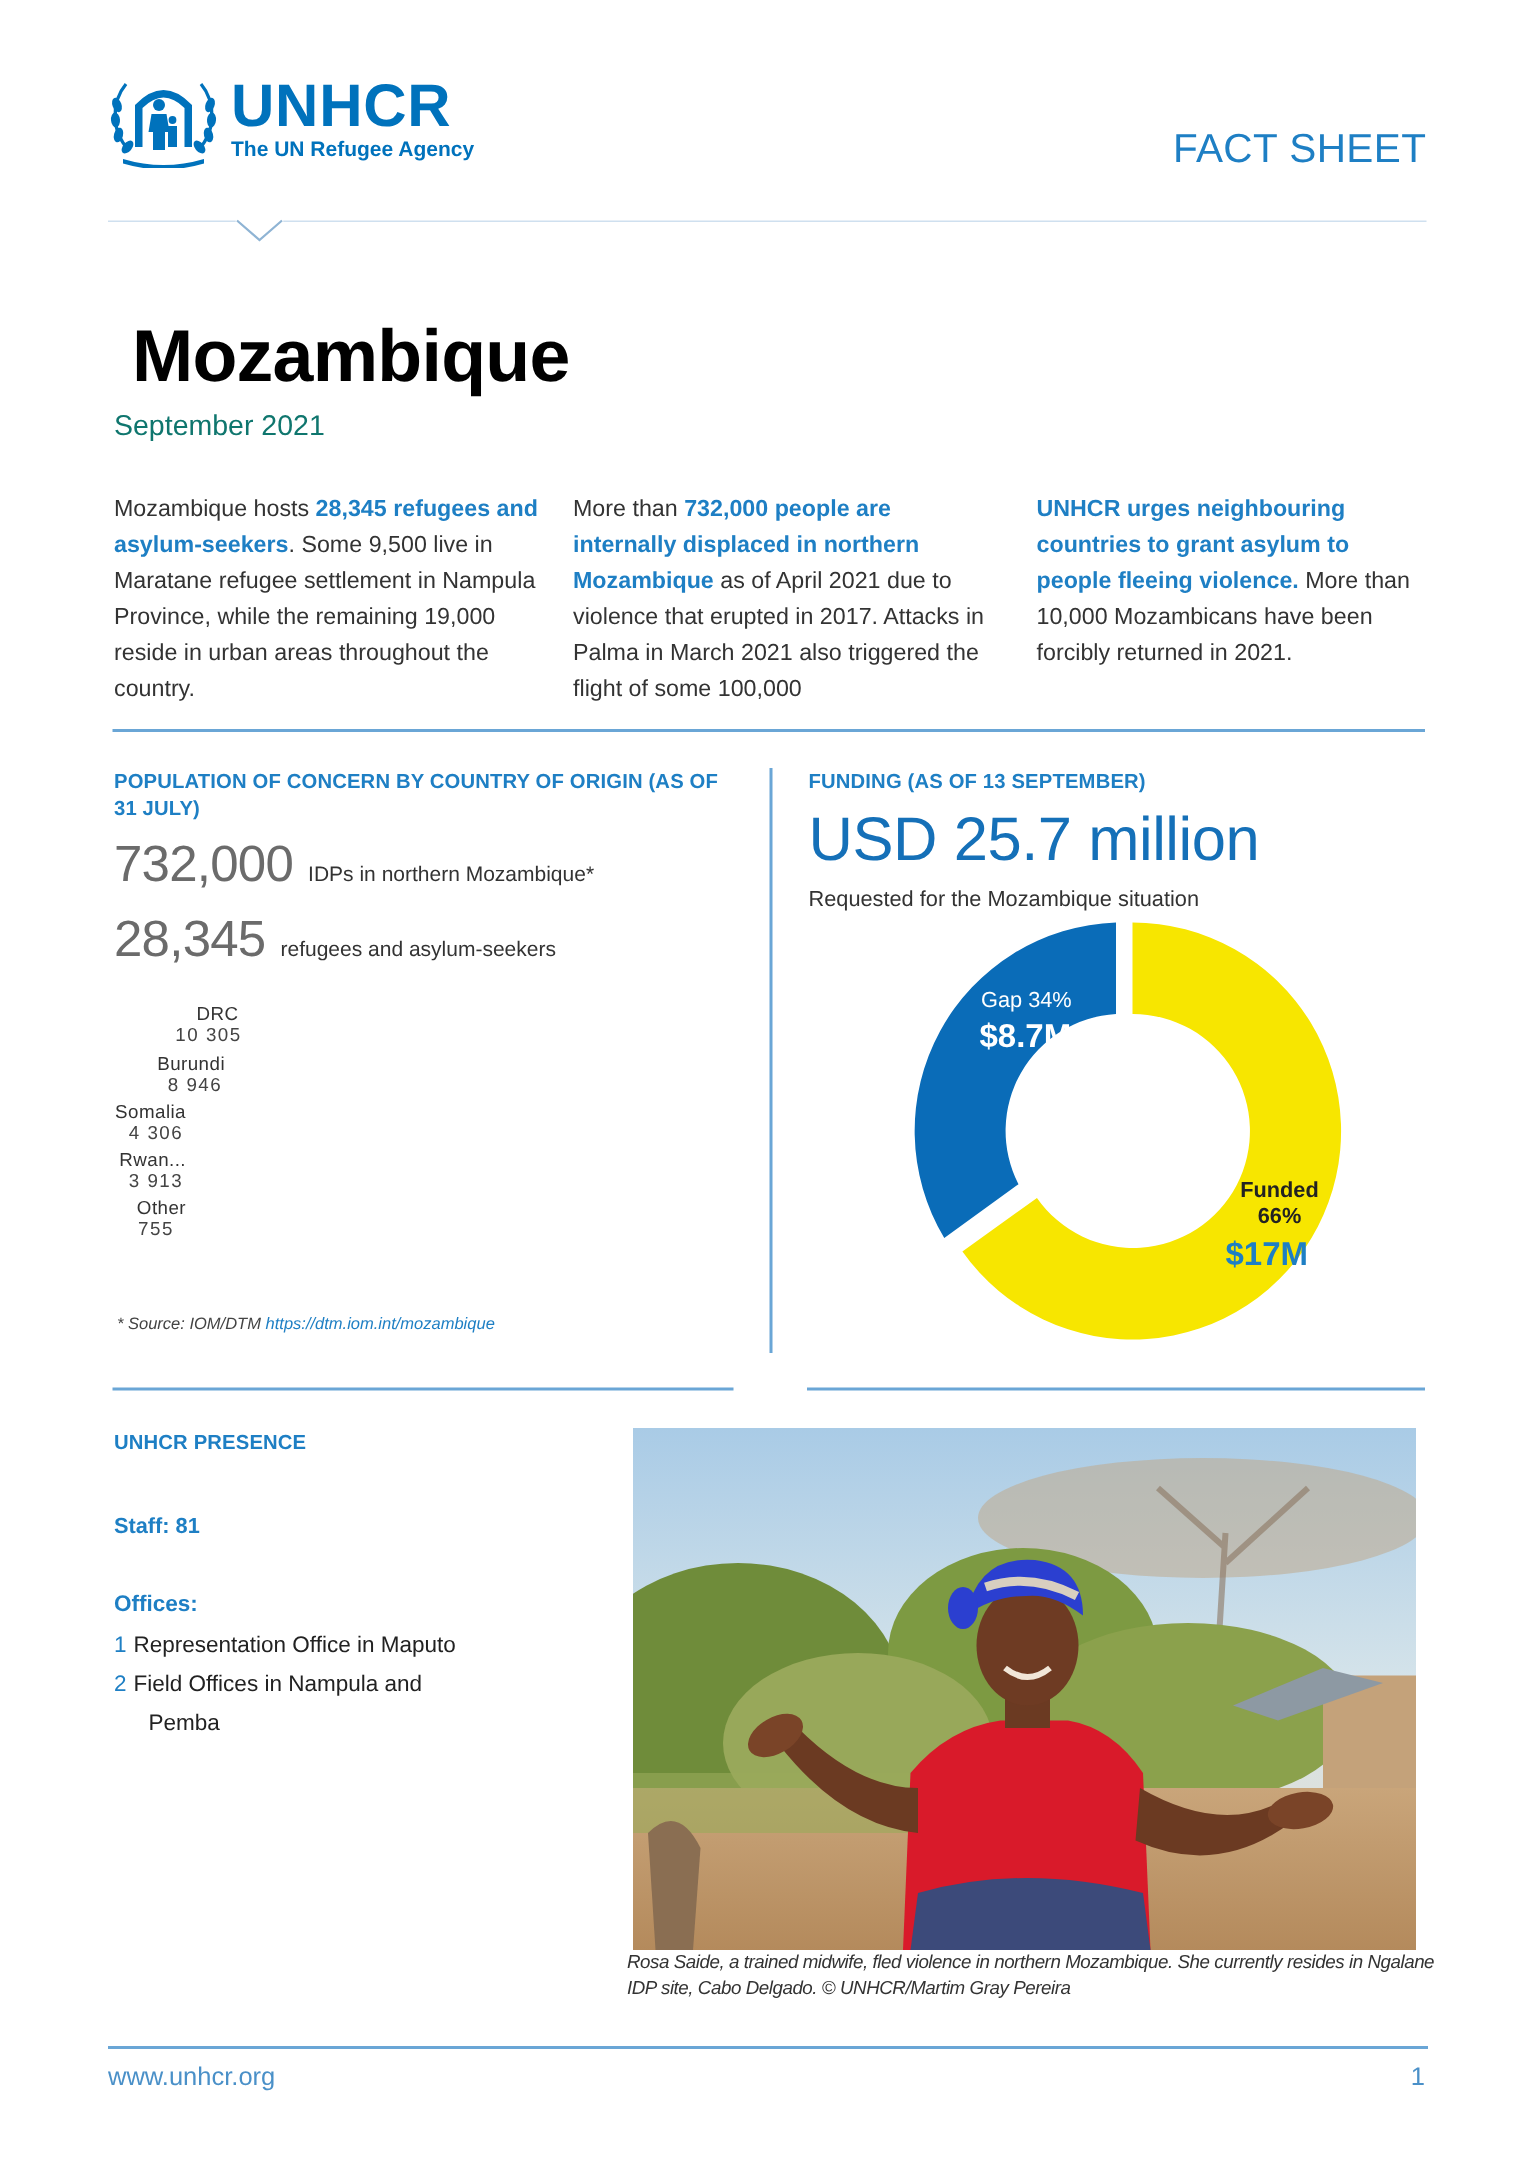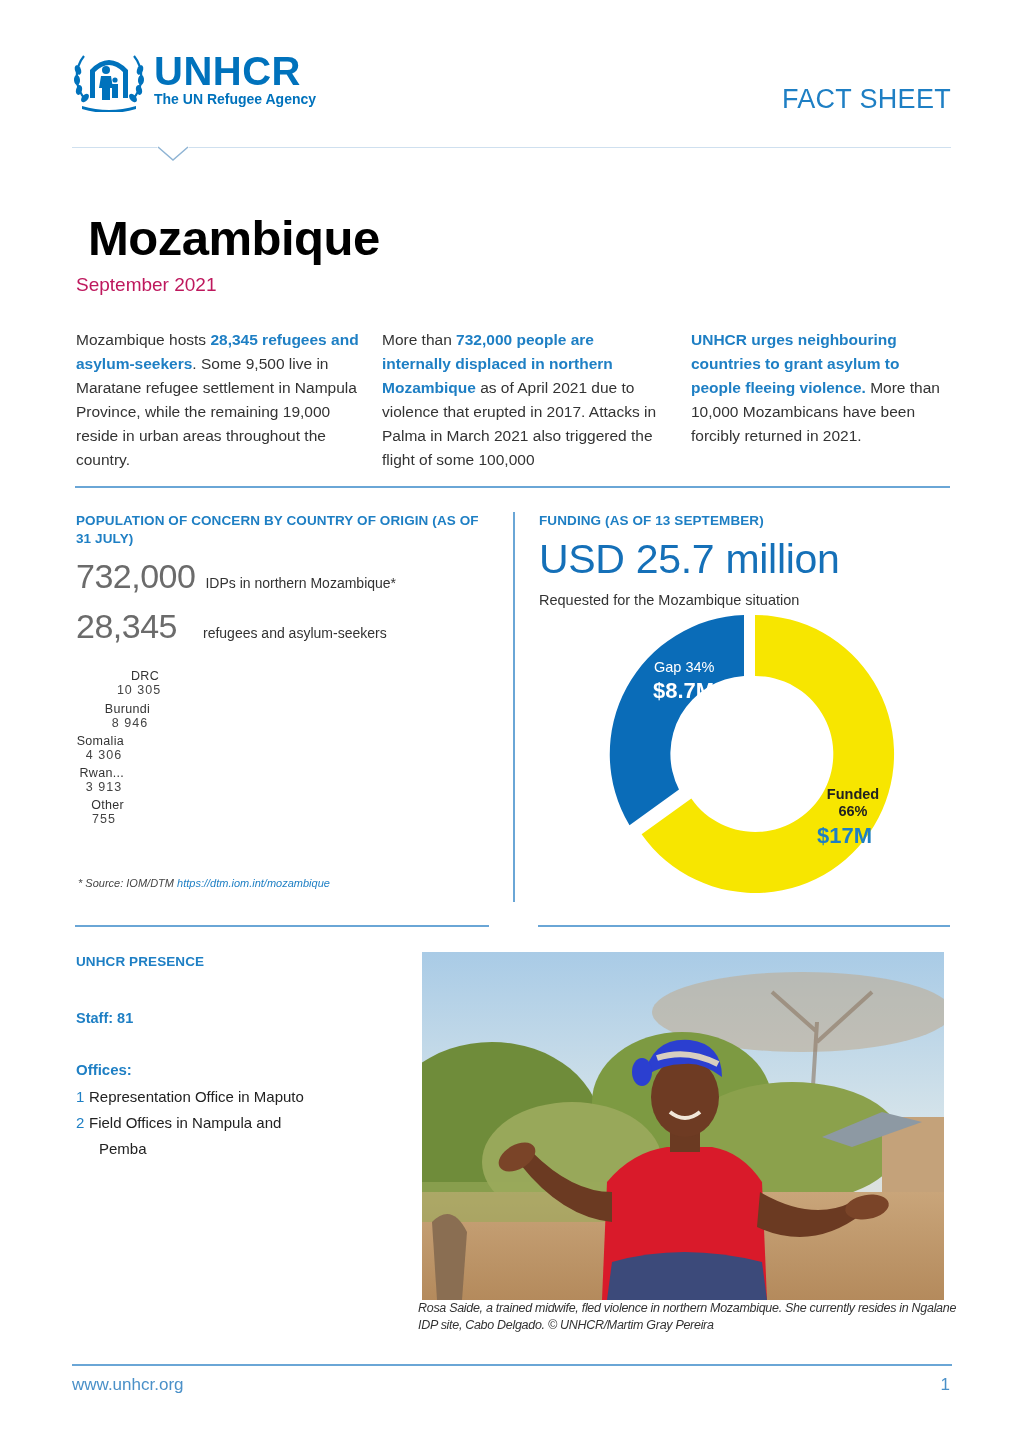--- a/index.html
+++ b/index.html
@@ -12,39 +12,39 @@
     .logo-emblem { width: 74px; height: 64px; }
     .logo-text { margin-left: 8px; display: flex; flex-direction: column; }
     .logo-word { font-size: 40px; font-weight: 900; color: #0072bc; letter-spacing: 0.5px; line-height: 38px; font-family: "Liberation Sans", sans-serif; }
     .logo-tag { font-size: 14px; font-weight: bold; color: #0072bc; line-height: 18px; }
     .fact-sheet { right: 73px; top: 84px; font-size: 27px; color: #1e7fc4; letter-spacing: 0.3px; }
     .header-rule { left: 72px; top: 147px; width: 879px; height: 1px; background: #cfe0ef; }
     .chevron { left: 157px; top: 146px; width: 32px; height: 16px; }
 
     
     .page-title { left: 88px; top: 210px; font-size: 49px; font-weight: bold; color: #000; letter-spacing: -0.5px; }
-    .page-date { left: 76px; top: 274px; font-size: 19px; color: #be185d; }
+    .page-date { left: 76px; top: 274px; font-size: 19px; color: #0f766e; }
 
     
     .intro { top: 328px; width: 285px; font-size: 15.5px; line-height: 24px; color: #333; }
     .intro .hl { color: #1e7fc4; font-weight: bold; }
     .intro-1 { left: 76px; }
     .intro-2 { left: 382px; }
     .intro-3 { left: 691px; width: 262px; }
 
     .rule-blue { height: 2px; background: #6aa6d6; }
     .rule-1 { left: 75px; top: 486px; width: 875px; }
 
     
     .sec-head { font-size: 13.5px; font-weight: bold; color: #1e7fc4; line-height: 18px; letter-spacing: 0.1px; }
     .pop-head { left: 76px; top: 512px; width: 420px; }
     .big-num { font-size: 34px; color: #6b6b6b; letter-spacing: -0.5px; }
     .big-lbl { font-size: 14px; color: #333; margin-left: 10px; }
     .pop-idp { left: 76px; top: 557px; display: flex; align-items: baseline; }
-    .pop-ref { left: 76px; top: 607px; display: flex; align-items: baseline; gap: 16px; }
+    .pop-ref { left: 76px; top: 607px; display: flex; align-items: baseline; }
 
     .bar-chart { left: 70px; top: 665px; width: 430px; height: 190px; }
     .bar-row { position: absolute; left: 0; height: 18px; display: flex; align-items: center; flex-direction: column; }
     .bar-label { width: 58px; text-align: right; font-size: 12.5px; color: #333; letter-spacing: 0.3px; padding-right: 4px; }
     .bar { height: 16px; background: #0a72c0; margin-left: 5px; }
     .bar-val { font-size: 12.5px; color: #444; margin-left: 10px; letter-spacing: 1px; }
     .bar-val.inside { margin-left: -30px; color: #444; }
 
     .source { left: 78px; top: 877px; font-size: 11px; font-style: italic; color: #444; }
     .source a { color: #1e7fc4; text-decoration: none; }

